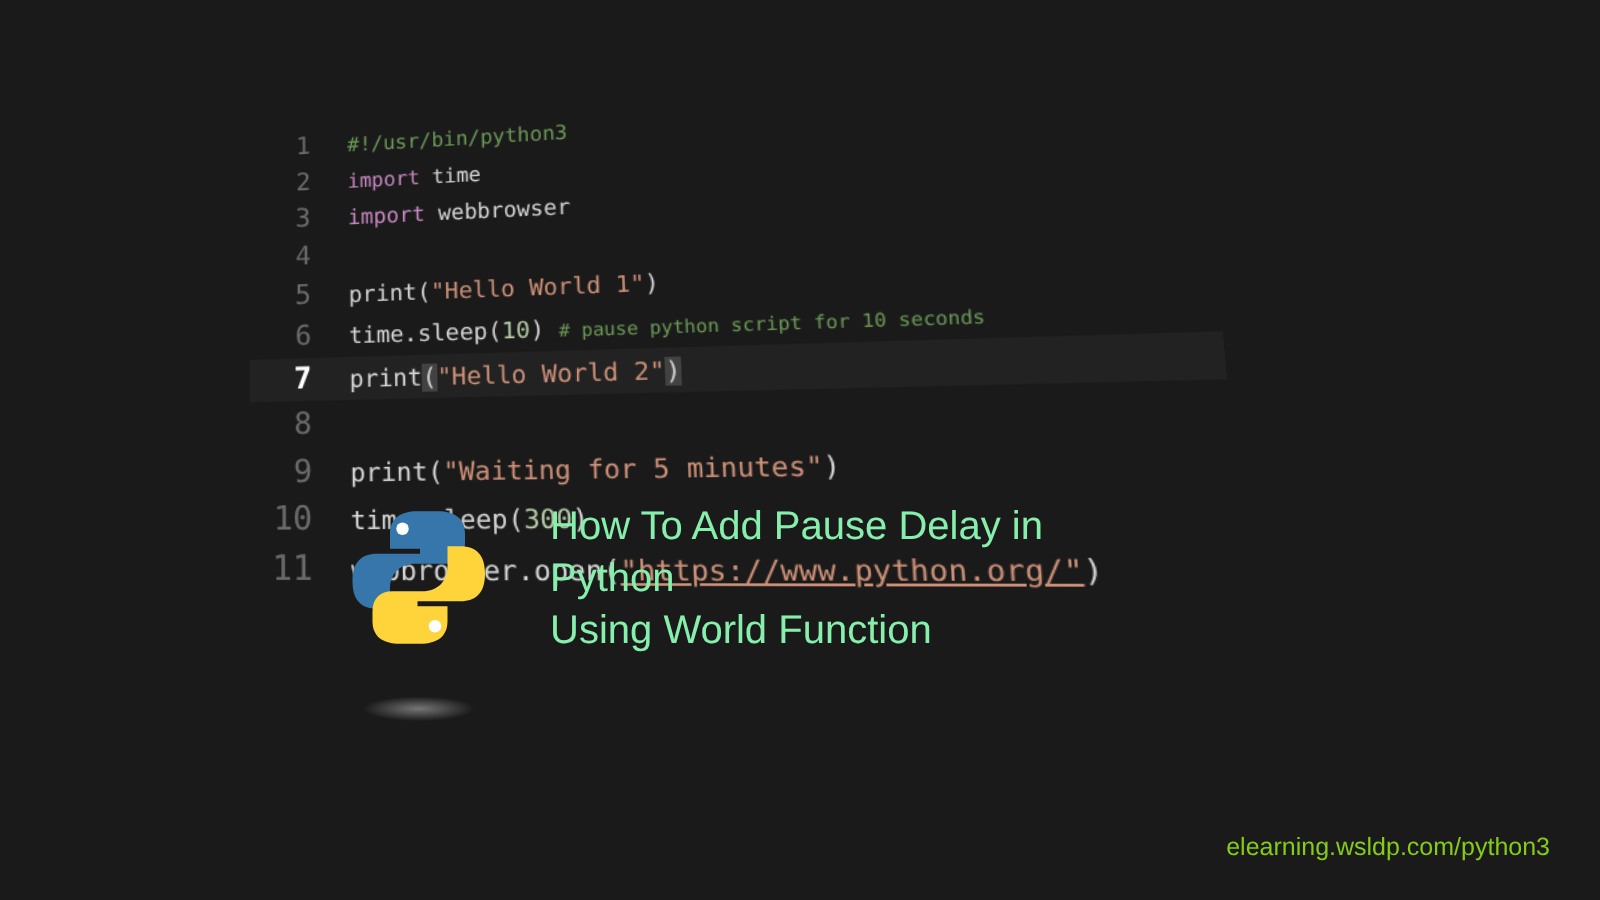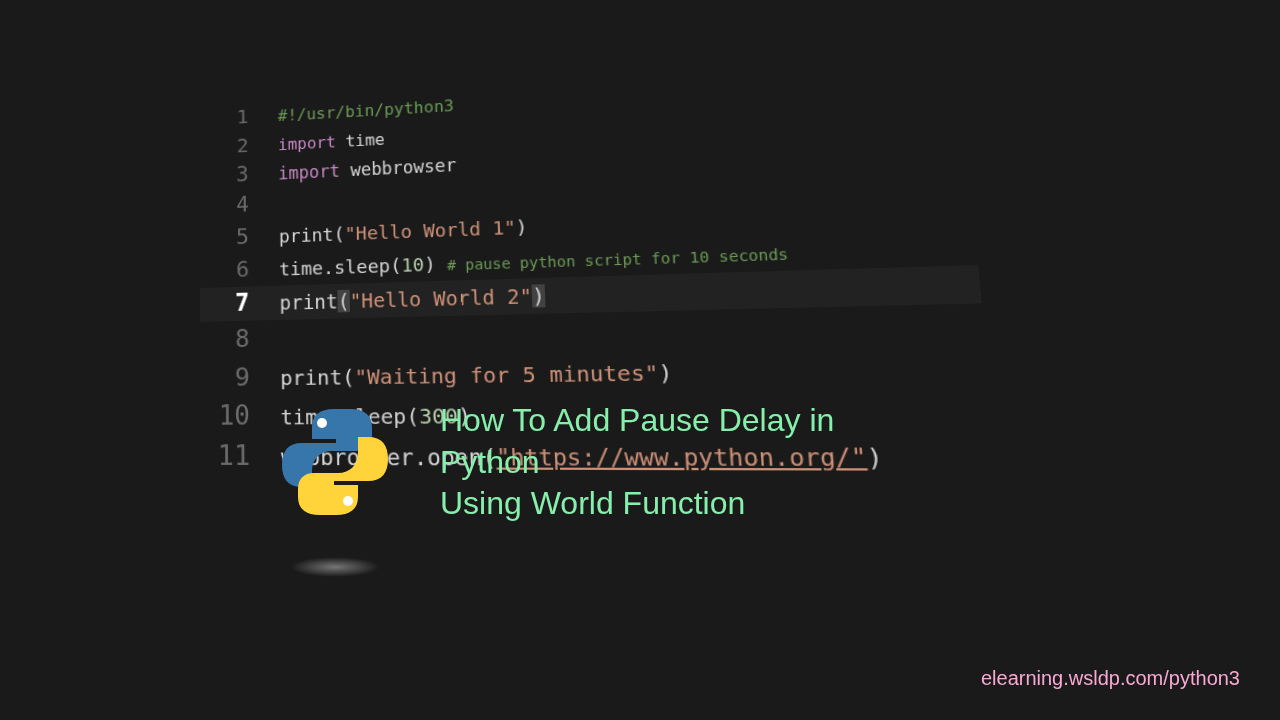--- a/index.html
+++ b/index.html
@@ -75,21 +75,21 @@
   font-family: 'Segoe UI', Arial, sans-serif;
   font-size: 32px;
   font-weight: 400;
   line-height: 1.3;
   max-width: 500px;
 }
 .footer-link {
   position: absolute;
   bottom: 30px;
   right: 40px;
-  color: #f9a8d4;
+  color: #84cc16;
   font-family: 'Segoe UI', Arial, sans-serif;
   font-size: 20px;
 }
 
 
 .line-1 { font-size: 16px; }
 .line-1 .line-num { font-size: 20px; }
 .line-2 { font-size: 16px; }
 .line-2 .line-num { font-size: 20px; }
 .line-3 { font-size: 17px; }

